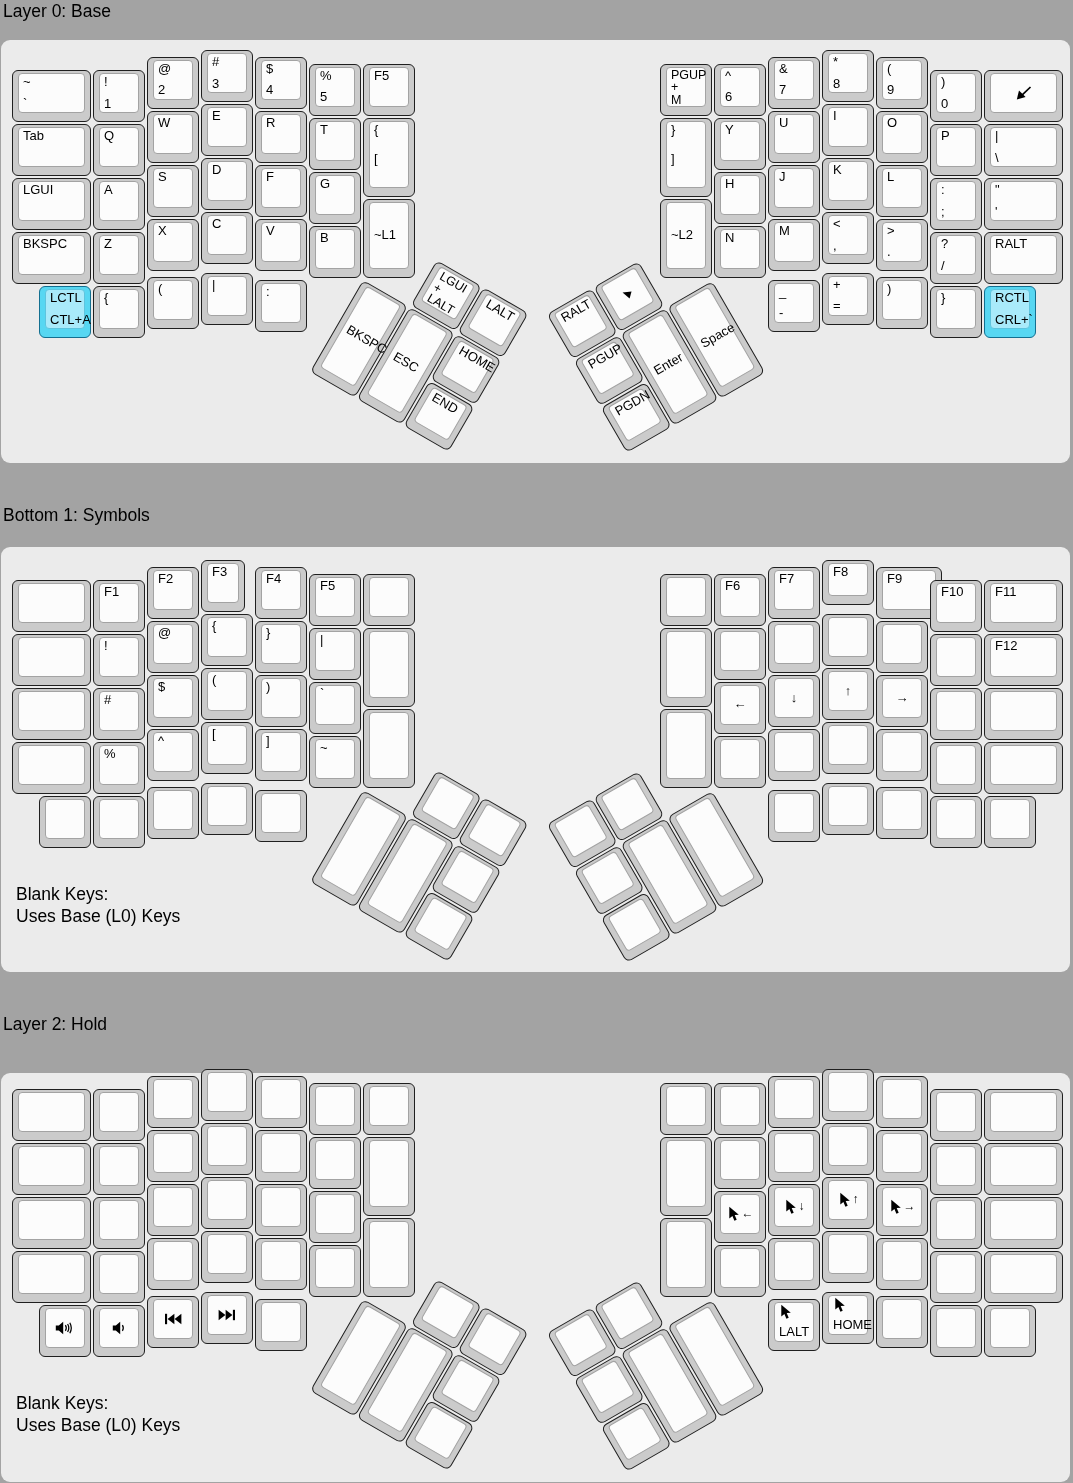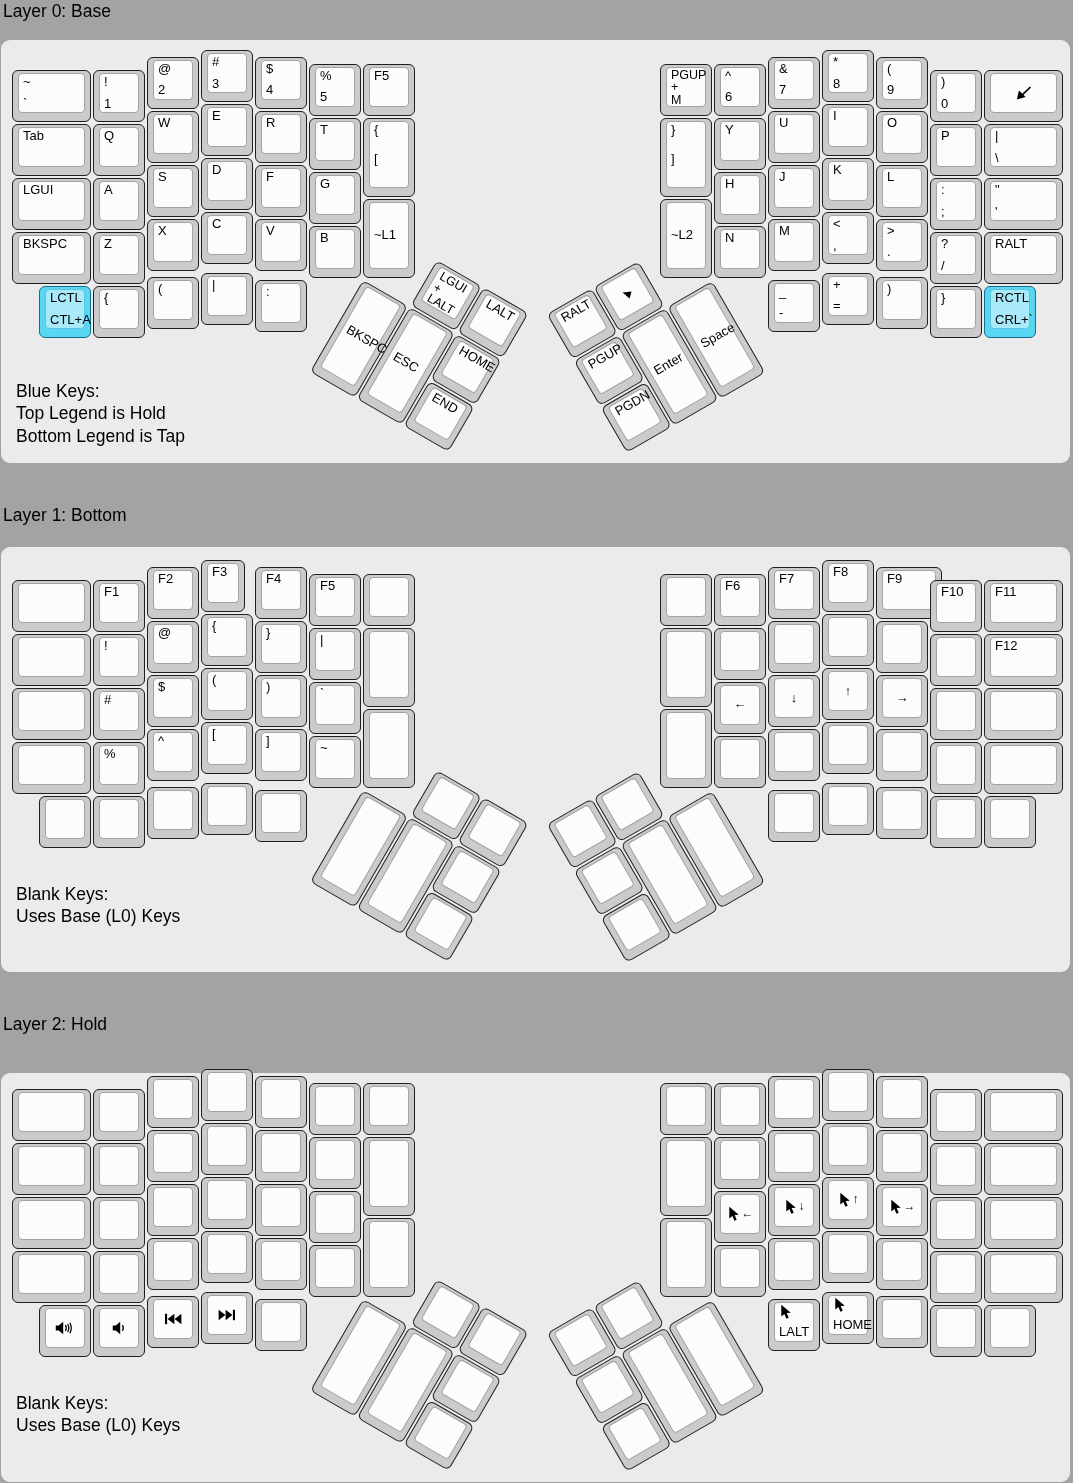--- a/index.html
+++ b/index.html
@@ -33,27 +33,22 @@
   .lg{display:block;}
   svg{display:block;}
 </style>
 </head>
 <body>
 
 <div id="page">
 
   <div class="ltitle" style="top:1px">Layer 0: Base</div>
   <div class="panel" style="top:40px;height:423px"></div>
-  <div class="note" style="top:380px">
-    <div>Blue Keys:</div>
-    <div>Top Legend is Hold</div>
-    <div>Bottom Legend is Tap</div>
-  </div>
 
-  <div class="ltitle" style="top:505px">Layer 1: Bottom</div>
+  <div class="ltitle" style="top:505px">Bottom 1: Symbols</div>
   <div class="panel" style="top:547px;height:425px"></div>
   <div class="note" style="top:883px">
     <div>Blank Keys:</div>
     <div>Uses Base (L0) Keys</div>
   </div>
 
   <div class="ltitle" style="top:1014px">Layer 2: Hold</div>
   <div class="panel" style="top:1073px;height:409px"></div>
   <div class="note" style="top:1392px">
     <div>Blank Keys:</div>
@@ -395,21 +390,21 @@
     </div>
     <div class="key" style="width: 52px; height: 52px; left: 660px; top: 573.5px;">
       <div class="cap"></div>
     </div>
     <div class="key" style="width: 52px; height: 52px; left: 714px; top: 573.5px;">
       <div class="cap"><span class="lg">F6</span></div>
     </div>
     <div class="key" style="width: 52px; height: 52px; left: 768px; top: 566.75px;">
       <div class="cap"><span class="lg">F7</span></div>
     </div>
-    <div class="key" style="width: 52px; height: 52px; left: 822px; top: 560px;">
+    <div class="key" style="width: 52px; height: 45px; left: 822px; top: 560px;">
       <div class="cap"><span class="lg">F8</span></div>
     </div>
     <div class="key" style="width: 66px; height: 52px; left: 876px; top: 566.75px;">
       <div class="cap"><span class="lg">F9</span></div>
     </div>
     <div class="key" style="width: 52px; height: 52px; left: 930px; top: 580.25px;">
       <div class="cap"><span class="lg">F10</span></div>
     </div>
     <div class="key" style="width: 79px; height: 52px; left: 984px; top: 580.25px;">
       <div class="cap"><span class="lg">F11</span></div>

